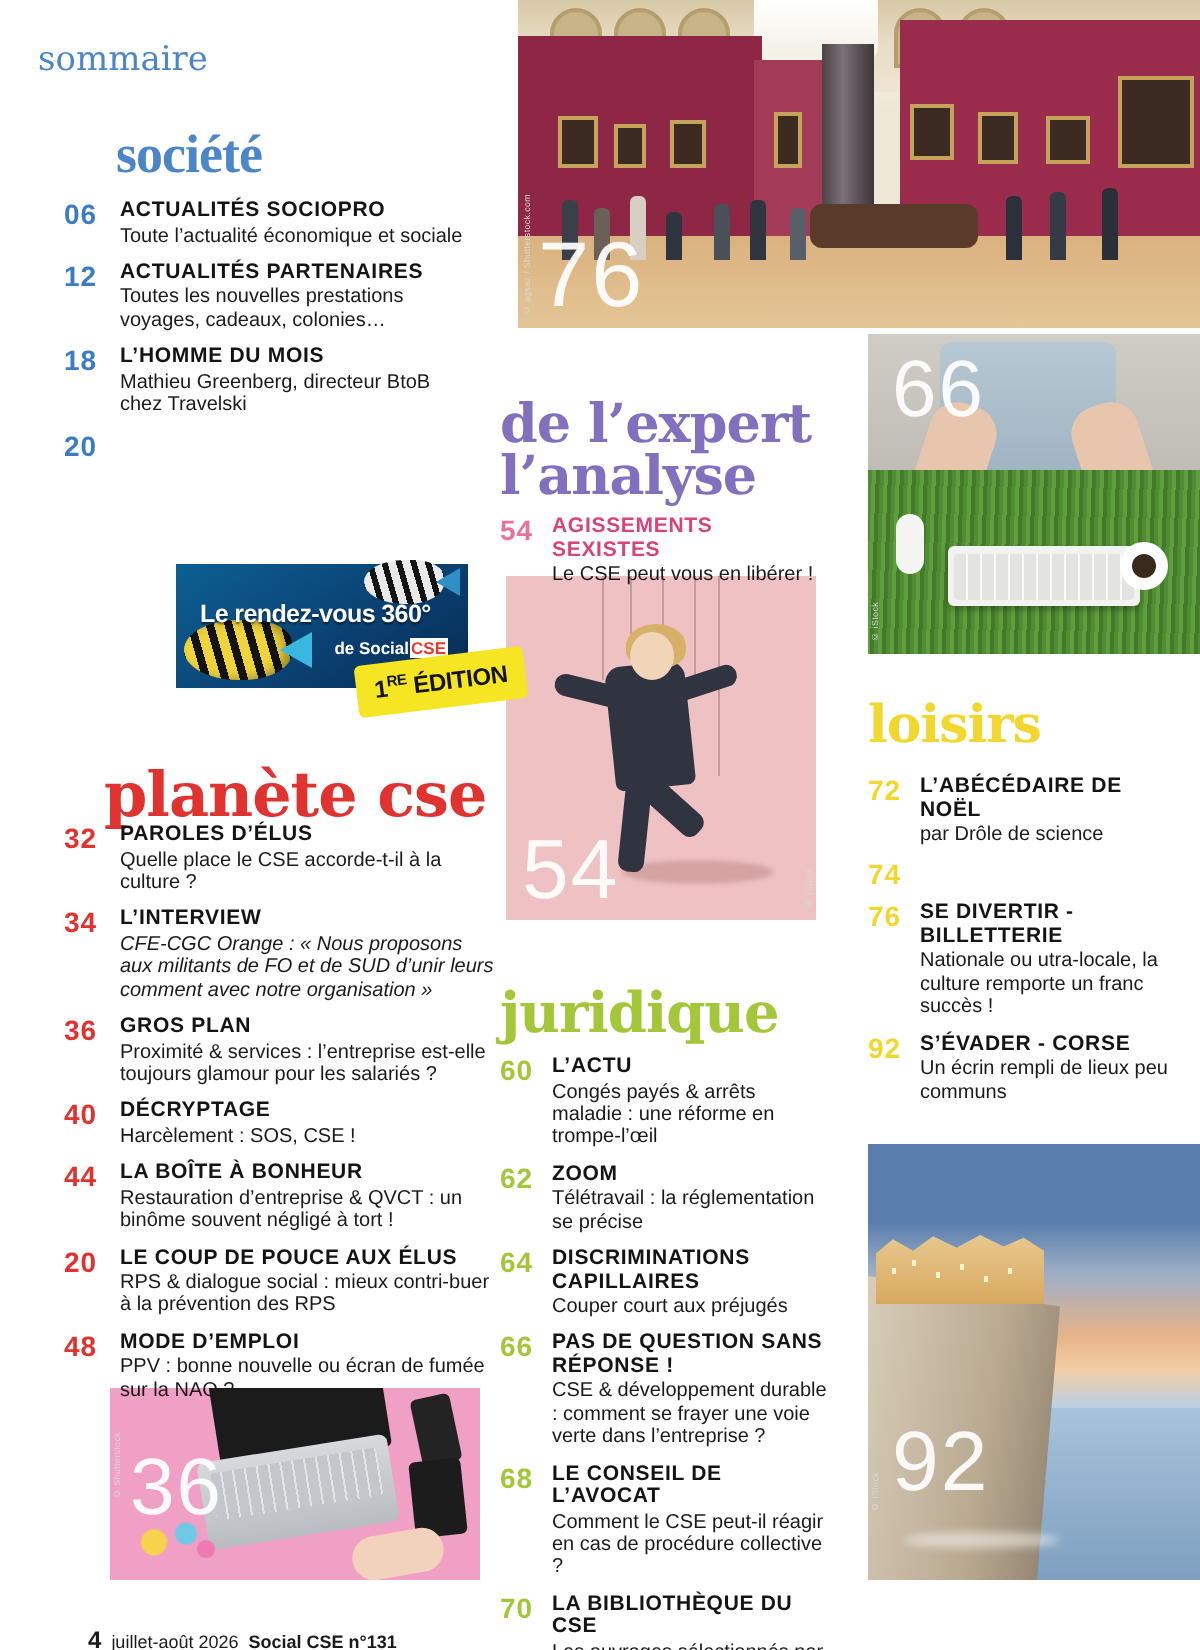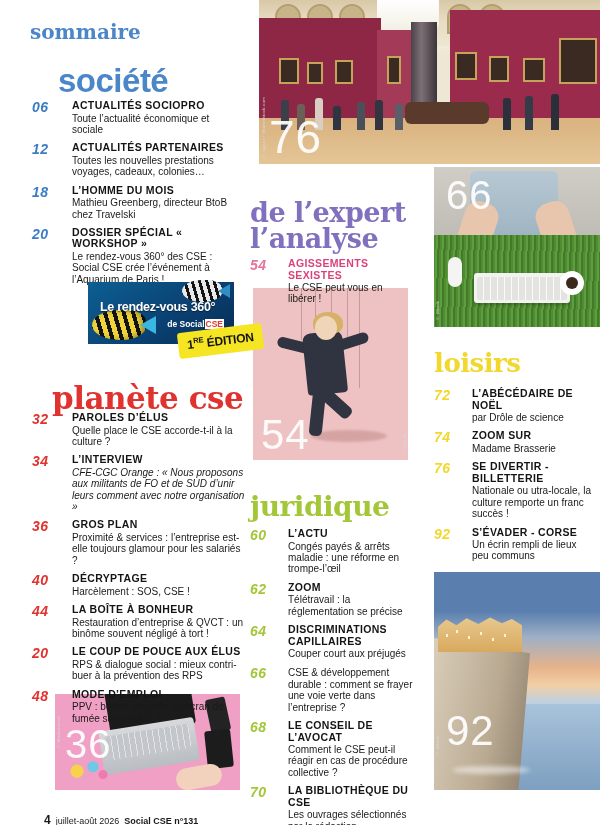--- a/index.html
+++ b/index.html
@@ -9,26 +9,26 @@
     font-family:"Liberation Sans", sans-serif;
     position:relative;
     overflow:hidden;
     -webkit-font-smoothing:antialiased;
   }
   .page{position:relative;width:600px;height:825px;}
 
   
   .abs{position:absolute;}
   .h-sommaire{
-    font-size:20px;color:#4a86c8;left:30px;top:20px;
-    font-family:"DejaVu Serif",serif;font-weight:700;letter-spacing:0px;
+    font-size:17px;color:#4a86c8;left:19px;top:20px;
+    font-family:"DejaVu Serif",serif;font-weight:400;letter-spacing:0px;
   }
   .h-societe{
-    font-size:33px;color:#4a86c8;left:58px;top:62px;
-    font-family:Liberation Sans, sans-serif;font-weight:700;letter-spacing:-0.5px;
+    font-size:27px;color:#4a86c8;left:58px;top:62px;
+    font-family:Liberation Serif, serif;font-weight:700;letter-spacing:-0.5px;
   }
   .h-planete{
     font-size:31px;color:#e0322e;left:52px;top:380px;
     font-family:"DejaVu Serif",serif;font-weight:700;letter-spacing:-0.5px;
   }
   .h-analyse{
     font-size:27px;color:#8170be;left:250px;top:200px;line-height:0.97em;
     font-family:"DejaVu Serif",serif;font-weight:700;letter-spacing:-0.5px;
   }
   .h-juridique{
@@ -43,23 +43,22 @@
   
   .toc{position:absolute;}
   .entry{display:flex;margin-bottom:7px;}
   .num{
     font-weight:700;
     font-size:14px;
     line-height:14px;
     letter-spacing:0.5px;
     flex:0 0 auto;
     text-align:left;
-    font-style:italic;
-  }
-  .etxt{margin-left:12px;}
+  }
+  .etxt{margin-left:0px;}
   .etitle{
     font-weight:700;font-size:10.5px;line-height:11.5px;
     letter-spacing:0.35px;color:#141414;
     text-transform:uppercase;
   }
   .edesc{
     font-size:10px;line-height:11.4px;color:#1a1a1a;margin-top:1px;
   }
 
   
@@ -347,24 +346,20 @@
     </div>
     <div class="entry">
       <div class="num">18</div>
       <div class="etxt">
         <div class="etitle">L’HOMME DU MOIS</div>
         <div class="edesc">Mathieu Greenberg, directeur BtoB chez Travelski</div>
       </div>
     </div>
     <div class="entry">
       <div class="num">20</div>
-      <div class="etxt">
-        <div class="etitle">DOSSIER SPÉCIAL « WORKSHOP »</div>
-        <div class="edesc">Le rendez-vous 360° des CSE : Social CSE crée l’événement à l’Aquarium de Paris !</div>
-      </div>
     </div>
   </div>
 
   <div id="ad">
     <div class="fish fish-t"></div>
     <div class="fish fish-b"></div>
     <div class="ad-txt">Le rendez-vous 360°</div>
     <div class="ad-sub">
       <span>de </span><span class="social">Social</span><span class="cse">CSE</span>
     </div>
@@ -458,20 +453,21 @@
     <div class="entry">
       <div class="num">64</div>
       <div class="etxt">
         <div class="etitle">DISCRIMINATIONS CAPILLAIRES</div>
         <div class="edesc">Couper court aux préjugés</div>
       </div>
     </div>
     <div class="entry">
       <div class="num">66</div>
       <div class="etxt">
+        <div class="etitle">PAS DE QUESTION SANS RÉPONSE !</div>
         <div class="edesc">CSE &amp; développement durable : comment se frayer une voie verte dans l’entreprise ?</div>
       </div>
     </div>
     <div class="entry">
       <div class="num">68</div>
       <div class="etxt">
         <div class="etitle">LE CONSEIL DE L’AVOCAT</div>
         <div class="edesc">Comment le CSE peut-il réagir en cas de procédure collective ?</div>
       </div>
     </div>
@@ -488,24 +484,20 @@
   <div class="toc col-right">
     <div class="entry">
       <div class="num">72</div>
       <div class="etxt">
         <div class="etitle">L’ABÉCÉDAIRE DE NOËL</div>
         <div class="edesc">par Drôle de science</div>
       </div>
     </div>
     <div class="entry">
       <div class="num">74</div>
-      <div class="etxt">
-        <div class="etitle">ZOOM SUR</div>
-        <div class="edesc">Madame Brasserie</div>
-      </div>
     </div>
     <div class="entry">
       <div class="num">76</div>
       <div class="etxt">
         <div class="etitle">SE DIVERTIR - BILLETTERIE</div>
         <div class="edesc">Nationale ou utra-locale, la culture remporte un franc succès !</div>
       </div>
     </div>
     <div class="entry">
       <div class="num">92</div>

